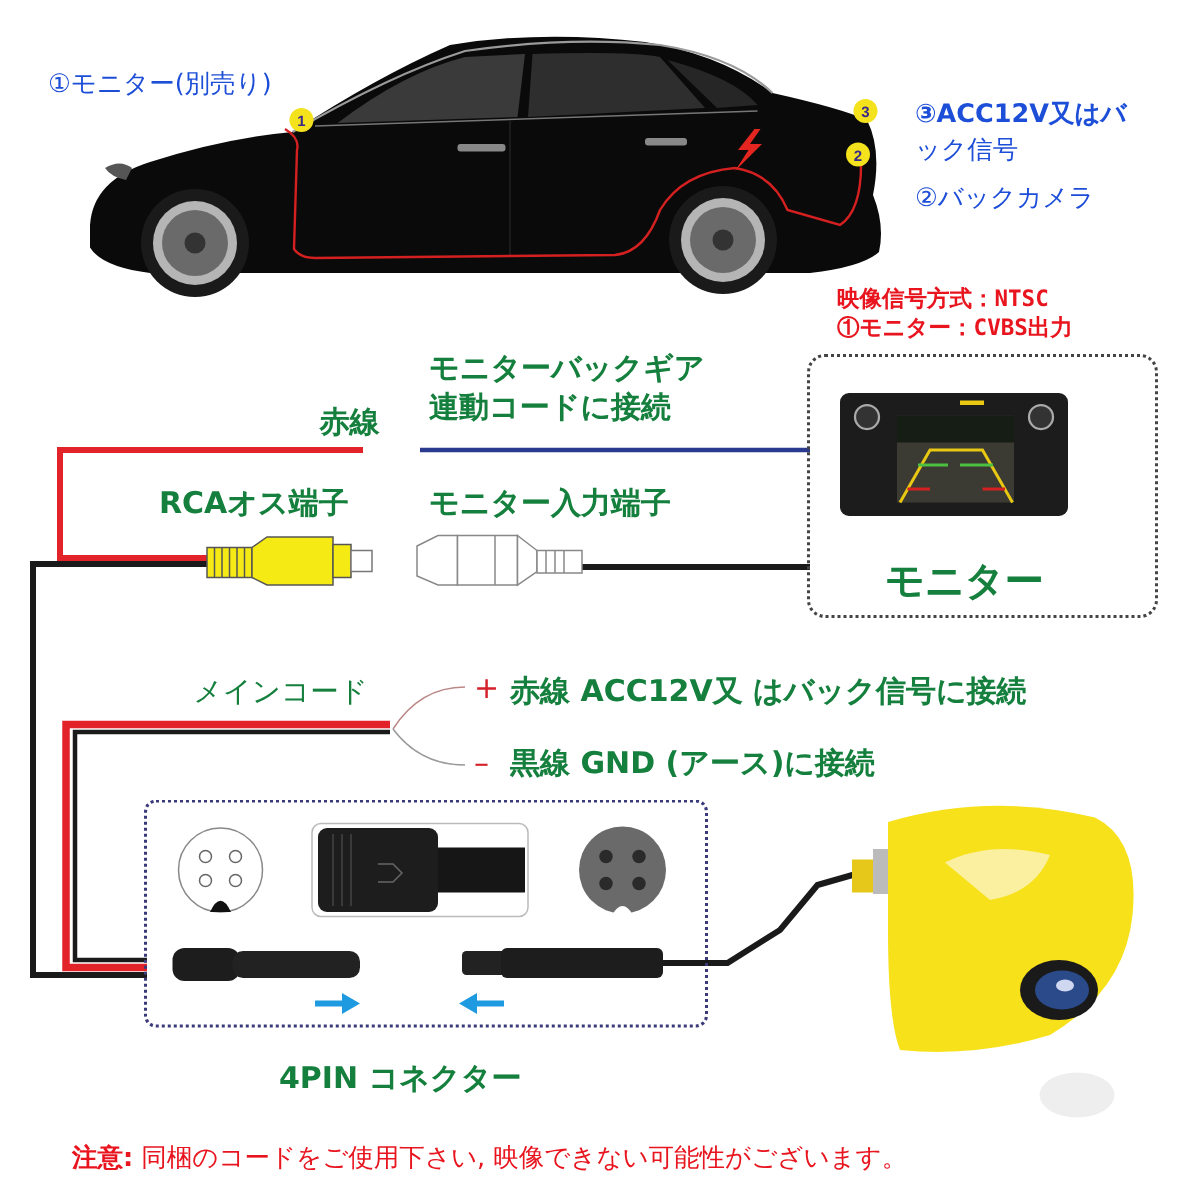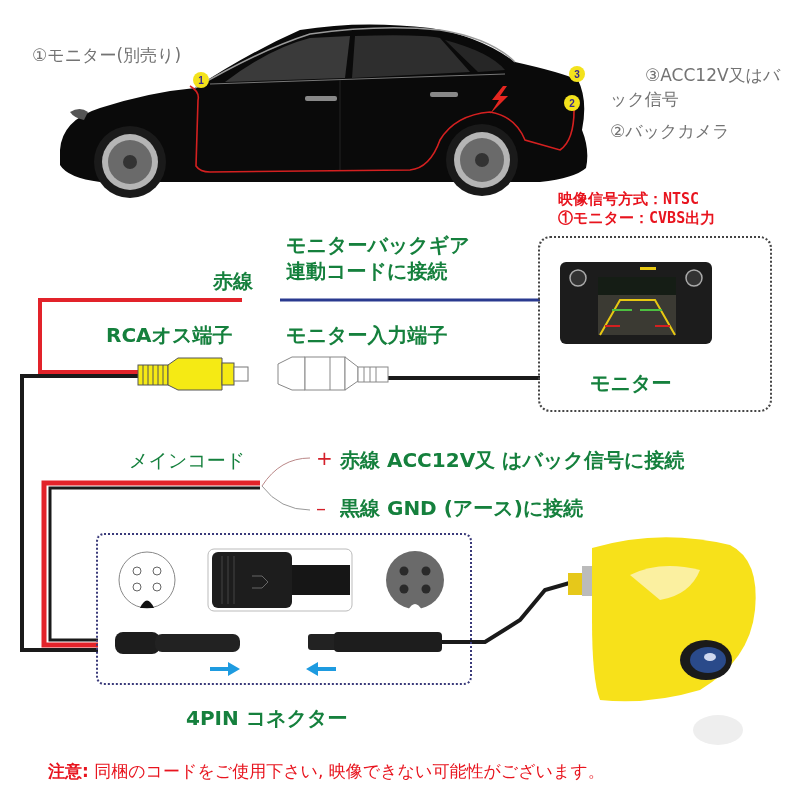--- a/index.html
+++ b/index.html
@@ -1,20 +1,20 @@
 <!DOCTYPE html>
 <html><head>
 <meta charset="utf-8">
 <style>
   html, body { margin:0; padding:0; background:#ffffff; }
   body { width:800px; height:800px; position:relative; overflow:hidden;
          font-family:"DejaVu Sans","Liberation Sans",sans-serif; color:#222; }
   .abs { position:absolute; }
   .txt { white-space:nowrap; }
-  .car-label { font-size:17px; color:#737373; font-weight:normal; }
+  .car-label { font-size:17px; color:#1d4ed8; font-weight:normal; }
   .bold { font-weight:bold;text-align:right; }
   .red-spec { font-size:15px; color:#e8141e; font-weight:bold; line-height:19px; font-family:"DejaVu Sans Mono","Liberation Mono",monospace;text-align:center; }
   .wire-label { font-size:20px; font-weight:bold; color:#15803d; }
   .monitor-box { border:2px dotted #444; border-radius:12px; }
   .connector-box { border:2px dotted #3a3a7a; border-radius:8px; }
   svg { position:absolute; left:0; top:0; }
 </style>
 </head>
 <body>
 
@@ -158,29 +158,29 @@
     <path d="M592 548 Q660 528 730 545 Q760 560 755 610 Q750 660 700 690 Q650 705 600 700 Q592 680 592 620 Z" fill="#f7e11a"></path>
     <path d="M630 575 Q660 560 700 570 Q690 595 660 600 Z" fill="#fbf0a0"></path>
     <ellipse cx="706" cy="660" rx="26" ry="20" fill="#1a1a1a"></ellipse>
     <ellipse cx="708" cy="660" rx="18" ry="13" fill="#2a4a8a"></ellipse>
     <ellipse cx="710" cy="657" rx="6" ry="4" fill="#cfd8f0"></ellipse>
     <ellipse cx="718" cy="730" rx="25" ry="15" fill="#eeeeee"></ellipse>
   </g>
 </svg>
 
 <div class="abs txt car-label" style="left:32px;top:44px;">①モニター(別売り)</div>
-<div class="abs txt car-label" style="left:645px;top:64px;">③ACC12V又はバ</div>
+<div class="abs txt car-label" style="left:610px;top:64px;font-weight:bold;">③ACC12V又はバ</div>
 <div class="abs txt car-label" style="left:610px;top:88px;">ック信号</div>
 <div class="abs txt car-label" style="left:610px;top:120px;">②バックカメラ</div>
 
 <div class="abs txt red-spec" style="left:558px;top:190px;">映像信号方式：NTSC</div>
 <div class="abs txt red-spec" style="left:558px;top:209px;">①モニター：CVBS出力</div>
 
 <div class="abs monitor-box" style="left:538px;top:236px;width:230px;height:172px;"></div>
-<div class="abs txt wire-label" style="left:590px;top:370px;font-size:20px;">モニター</div>
+<div class="abs txt wire-label" style="left:590px;top:370px;font-size:26px;">モニター</div>
 
 <div class="abs txt wire-label" style="left:286px;top:232px;">モニターバックギア</div>
 <div class="abs txt wire-label" style="left:286px;top:258px;">連動コードに接続</div>
 <div class="abs txt wire-label" style="left:198px;top:268px;margin-left:15px;">赤線</div>
 <div class="abs txt wire-label" style="left:106px;top:322px;">RCAオス端子</div>
 <div class="abs txt wire-label" style="left:286px;top:322px;">モニター入力端子</div>
 
 <div class="abs txt wire-label" style="left:110px;top:448px;font-weight:normal;font-size:19px;margin-left:19px;">メインコード</div>
 <div class="abs txt" style="left:316px;top:446px;font-size:20px;color:#d4202a;">+</div>
 <div class="abs txt wire-label" style="left:340px;top:447px;">赤線  ACC12V又 はバック信号に接続</div>

